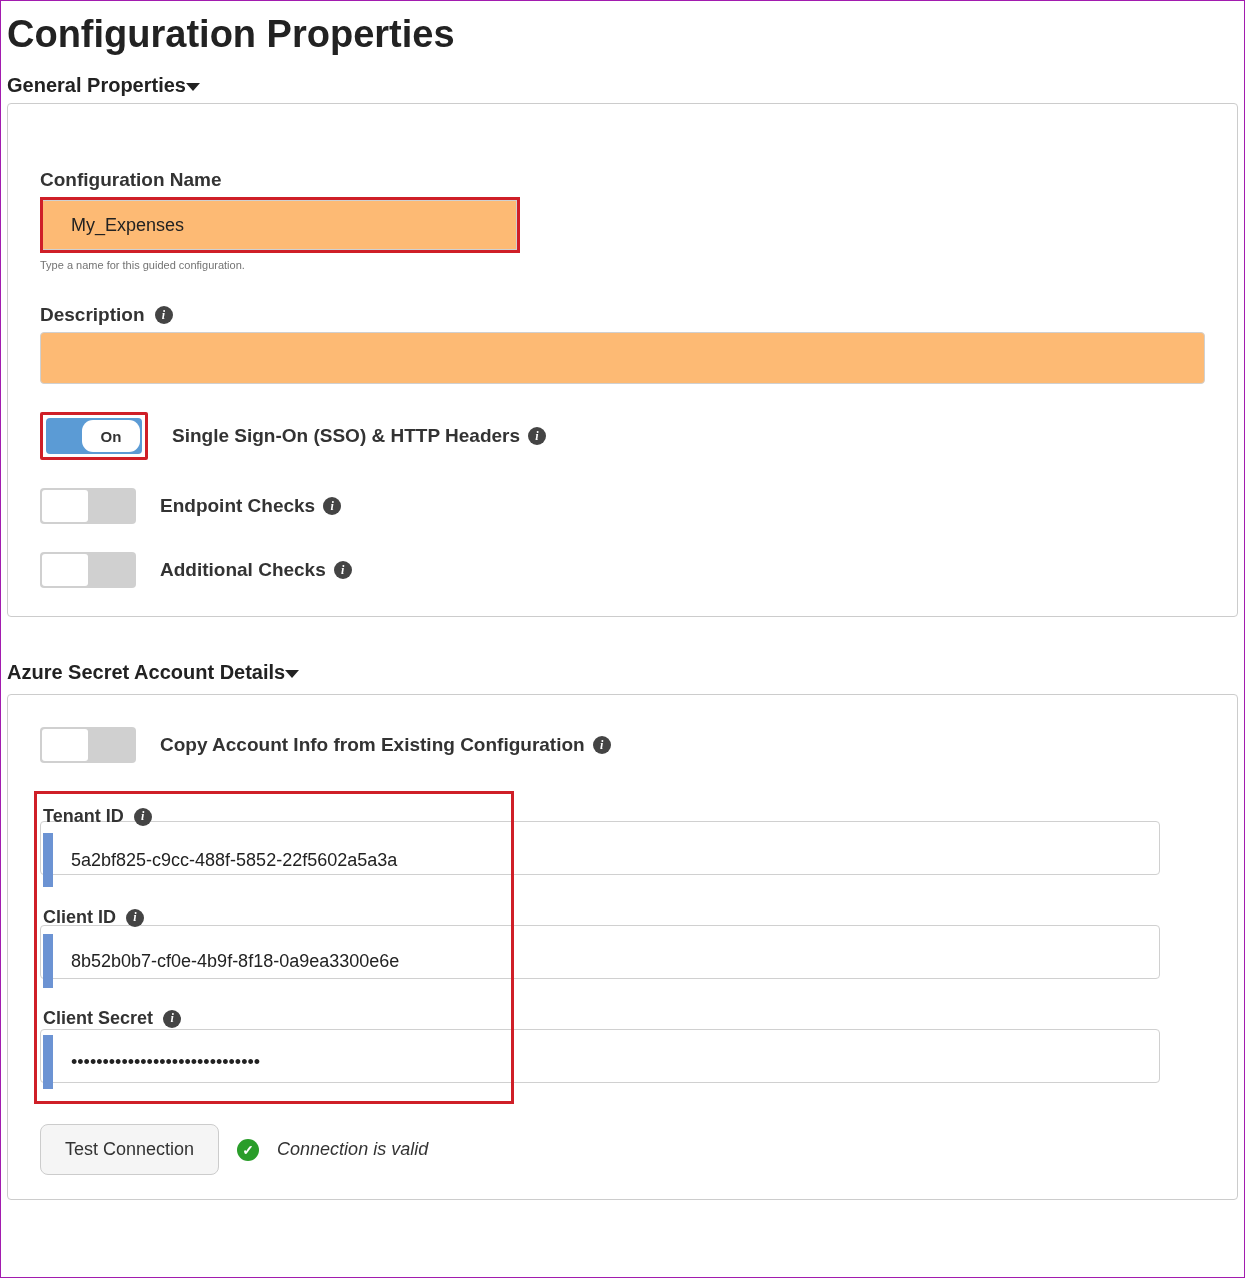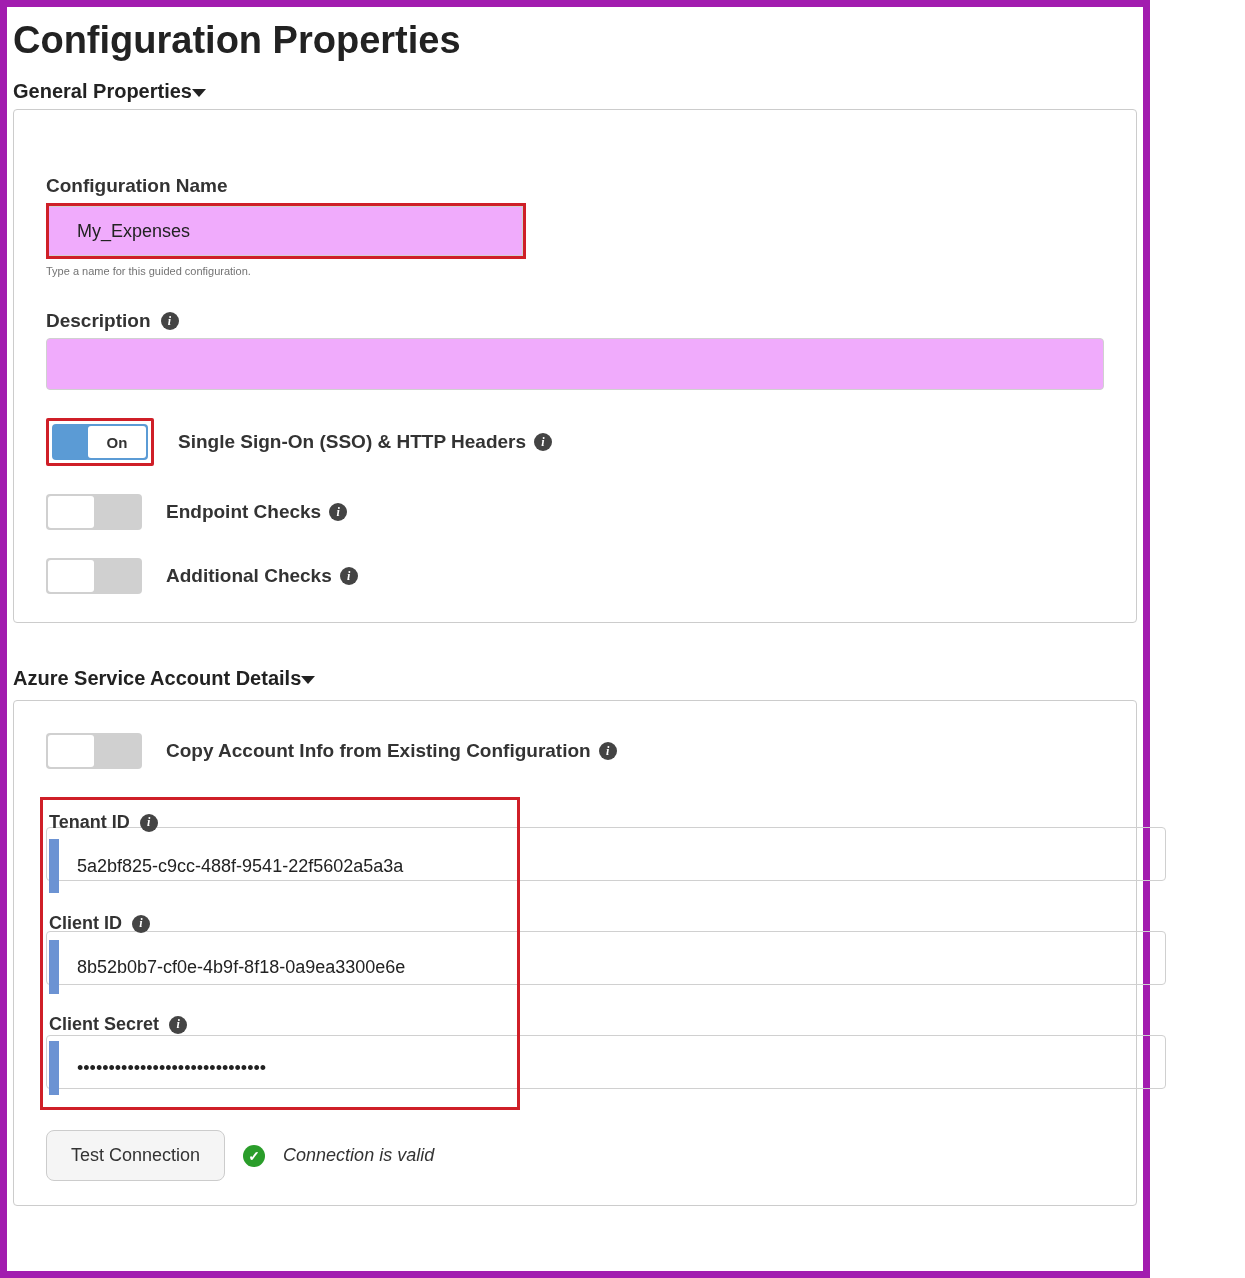--- a/index.html
+++ b/index.html
@@ -4,23 +4,23 @@
 <style>
   * { box-sizing: border-box; }
   body {
     margin: 0;
     padding: 0;
     font-family: Arial, Helvetica, sans-serif;
     background: #fff;
     color: #222;
   }
   .outer {
-    border: 7px solid #a21caf;
+    border: 1px solid #a21caf;
     padding: 0 6px 8px 6px;
-    width: 1150px;
+    width: 1245px;
     min-height: 1278px;
   }
   .page-title {
     font-size: 38px;
     font-weight: 700;
     margin: 12px 0 18px 0;
     color: #222;
   }
   .section-header {
     font-size: 20px;
@@ -69,21 +69,21 @@
     cursor: help;
   }
   .text-input {
     width: 100%;
     height: 52px;
     border: 1px solid #d0d0d0;
     border-radius: 4px;
     padding: 0 16px 0 12px;
     font-size: 18px;
     color: #222;
-    background: #f0abfc;
+    background: #fdba74;
     position: relative;
   }
   .required-wrap {
     position: relative;
   }
   .required-wrap::before {
     content: "";
     position: absolute;
     left: 0;
     top: 0;
@@ -156,21 +156,21 @@
   .toggle.on {
     background: #5b9bd5;
   }
   .toggle.on .knob {
     position: absolute;
     right: 2px;
     top: 2px;
     width: 58px;
     height: 32px;
     background: #fff;
-    border-radius: 3px;
+    border-radius: 11px;
     display: flex;
     align-items: center;
     justify-content: center;
     font-weight: 700;
     color: #333;
     font-size: 15px;
   }
   .toggle-highlight {
     border: 3px solid #cf1f28;
     padding: 3px;
@@ -329,21 +329,21 @@
         <span>Additional Checks</span>
         <span class="info-icon">i</span>
       </span>
     </div>
 
   </div>
 
   <div class="spacer-lg"></div>
 
   <div class="section-header">
-    <span>Azure Service Account Details</span>
+    <span>Azure Secret Account Details</span>
     <span class="caret-down"></span>
   </div>
 
   <div class="panel azure-panel">
 
     <div class="toggle-row">
       <span class="toggle off">
         <span class="knob"></span>
       </span>
       <span class="toggle-label">
@@ -364,21 +364,21 @@
       </div>
 
       <div class="azure-fields-highlight" style="position:relative;">
 
         <div class="azure-field">
           <div class="field-label">
             <span>Tenant ID</span>
             <span class="info-icon">i</span>
           </div>
           <div class="azure-val-wrap">
-            <div class="azure-val">5a2bf825-c9cc-488f-9541-22f5602a5a3a</div>
+            <div class="azure-val">5a2bf825-c9cc-488f-5852-22f5602a5a3a</div>
           </div>
         </div>
 
         <div class="azure-field">
           <div class="field-label">
             <span>Client ID</span>
             <span class="info-icon">i</span>
           </div>
           <div class="azure-val-wrap">
             <div class="azure-val">8b52b0b7-cf0e-4b9f-8f18-0a9ea3300e6e</div>

